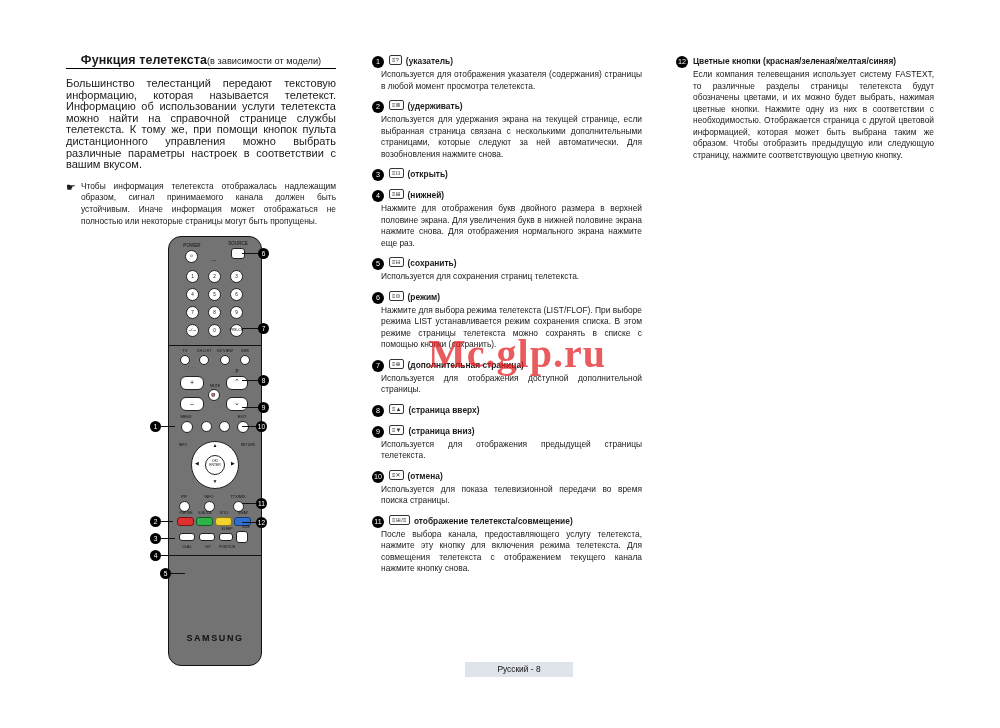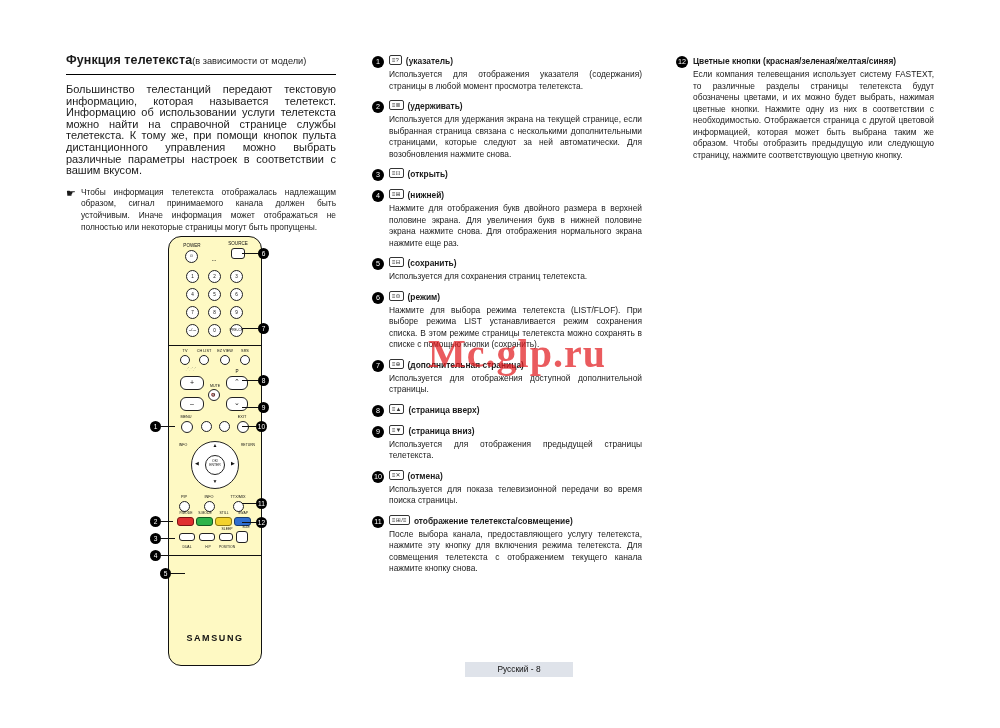--- a/index.html
+++ b/index.html
@@ -1,46 +1,46 @@
 <!DOCTYPE html>
 <html><head>
 <meta charset="utf-8">
 <style>
   html,body{margin:0;padding:0;background:#ffffff;}
   body{width:1000px;height:728px;font-family:"Liberation Sans",sans-serif;color:#1a1a1a;overflow:hidden;position:relative;}
   .page{position:absolute;left:0;top:0;width:1000px;height:728px;}
 
   
   .col-left{position:absolute;left:66px;top:50px;width:270px;}
-  .title-block{border-bottom:1.2px solid #000;padding-bottom:6px;}
+  .title-block{border-bottom:1.2px solid #000;text-align:center;}
   .title-main{font-size:12.5px;font-weight:bold;letter-spacing:0.1px;display:inline;}
   .title-sub{font-size:9.2px;font-weight:normal;display:inline;}
   .body-text{font-size:11px;line-height:11.6px;margin-top:9px;text-align:justify;}
   .note-row{display:flex;margin-top:10px;align-items:flex-start;}
   .note-hand{font-size:11px;line-height:11px;margin-right:5px;margin-top:1px;}
   .note-text{font-size:8.4px;line-height:11.6px;text-align:justify;}
 
   
   .col-mid{position:absolute;left:372px;top:56px;width:270px;}
   .col-right{position:absolute;left:676px;top:56px;width:258px;}
   .item{margin-bottom:9px;position:relative;}
   .item-head{display:flex;align-items:flex-start;}
   .num{flex:0 0 auto;width:12px;height:12px;border-radius:50%;background:#000;color:#fff;font-size:7.2px;line-height:12px;text-align:center;margin-right:5px;margin-top:0px;font-family:"Liberation Sans",sans-serif;}
   .key{display:inline-block;border:1px solid #333;border-radius:2px;padding:0px 2px;font-size:6px;line-height:8px;margin-right:4px;position:relative;top:-1px;background:#fff;color:#333;white-space:nowrap;}
   .key.wide{letter-spacing:0.3px;}
   .lbl{font-size:8.4px;font-weight:bold;line-height:11px;}
-  .desc{font-size:8.4px;line-height:11.5px;text-align:justify;margin-top:1px;margin-left:17px;}
+  .desc{font-size:8.4px;line-height:11.5px;text-align:justify;margin-top:1px;margin-left:9px;}
   .col-right .desc{margin-left:17px;}
 
   
   .footer{position:absolute;left:465px;top:662px;width:108px;height:15px;background:#dfe3ea;text-align:center;font-size:8.4px;line-height:15px;color:#111;}
 
   
   .remote-wrap{position:absolute;left:150px;top:236px;width:120px;height:430px;}
-  .remote{position:absolute;left:18px;top:0;width:92px;height:428px;border:1.3px solid #111;border-radius:13px;background:#fef9c3;}
+  .remote{position:absolute;left:18px;top:0;width:92px;height:428px;border:1.3px solid #111;border-radius:13px;background:#737373;}
   .remote .sec-line{position:absolute;left:0;width:100%;border-top:1px solid #111;}
 
   .btn{position:absolute;border:1px solid #222;background:#fff;box-sizing:border-box;}
   .btn.circ{border-radius:50%;}
   .btn.oval{border-radius:6px;}
   .btn.rr{border-radius:3px;}
   .btn-t{position:absolute;font-size:4.6px;text-align:center;color:#111;line-height:5px;white-space:nowrap;}
   .micro{position:absolute;font-size:3.6px;color:#111;line-height:4px;white-space:nowrap;text-align:center;}
 
   .brand{position:absolute;left:0;width:92px;text-align:center;font-size:9px;letter-spacing:1.6px;font-weight:bold;color:#111;top:396px;}

